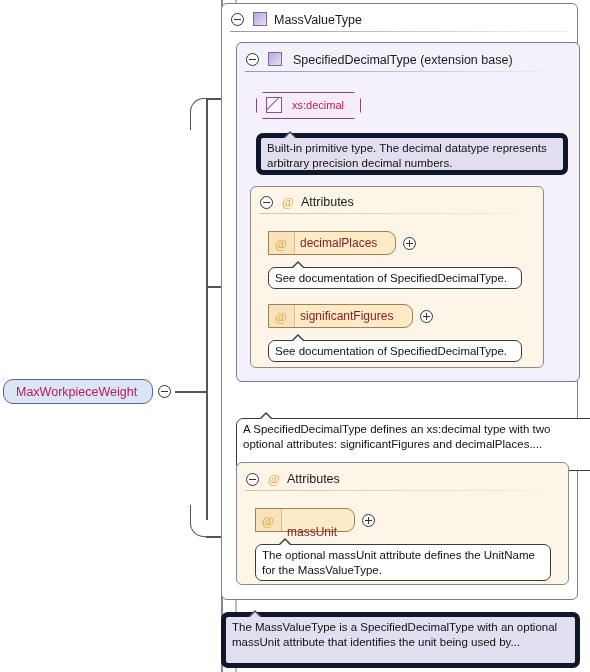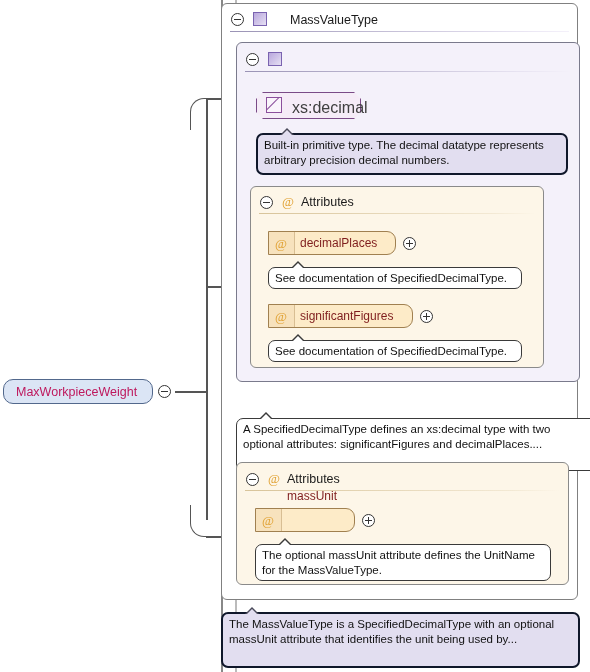--- a/index.html
+++ b/index.html
@@ -115,22 +115,22 @@
   .pill-decimal {
     position: absolute;
     background: #f5ecf7;
     border: 1px solid #7a4b87;
     box-sizing: border-box;
     clip-path: polygon(7px 0, calc(100% - 7px) 0, 100% 7px, 100% calc(100% - 7px),
                        calc(100% - 7px) 100%, 7px 100%, 0 calc(100% - 7px), 0 7px);
   }
   .pill-decimal-label {
     position: absolute;
-    font-size: 16px;
-    color: #404040;
+    font-size: 11px;
+    color: #be185d;
     white-space: nowrap;
     line-height: 1;
   }
   .prim-icon {
     position: absolute;
     width: 16px; height: 16px;
     box-sizing: border-box;
     border: 1px solid #8b4f9c;
     background: #faf4fb;
     overflow: hidden;
@@ -187,21 +187,21 @@
   
   .callout {
     position: absolute;
     box-sizing: border-box;
     border-radius: 7px;
     font-size: 11.5px;
     line-height: 15px;
     color: #111;
     padding: 3px 6px 3px 6px;
   }
-  .callout-purple { background: #e2def0; border: 2px solid #0f172a; }
+  .callout-purple { background: #e2def0; border: 5px solid #0f172a; }
   .callout-white  { background: #ffffff; border: 1px solid #3a3a3a; }
   
   .notch {
     position: absolute;
     width: 0; height: 0;
     top: -7px;
     border-left: 7px solid transparent;
     border-right: 7px solid transparent;
   }
   .notch-purple { border-bottom: 7px solid #4a4a5a; }
@@ -257,29 +257,30 @@
               border-left-color:#555; border-bottom-color:#555;"></div>
   <div class="wire wire-h" style="left:206px; top:536px; width:52px;"></div>
 
   <div class="wire wire-v" style="left:221px; top:0px; height:672px; background:#888;"></div>
   <div class="wire wire-v" style="left:235px; top:0px; height:672px; background:#bbb;"></div>
 
   <div class="node group group-outer" style="left:221px; top:3px; width:357px; height:597px;">
     <div class="group-header">
       <div class="circ" style="left:9px; top:9px;"></div>
       <div class="swatch" style="left:31px; top:8px;"></div>
-      <div class="hdr-label" style="left:68px; top:10px;">MassValueType</div>
+      <div class="hdr-label" style="left:52px; top:10px;">MassValueType</div>
       <hr class="group-rule rule-purple" style="top:27px;">
     </div>
   </div>
 
   <div class="node group group-purple" style="left:236px; top:42px; width:344px; height:340px;">
     <div class="group-header">
       <div class="circ" style="left:9px; top:10px;"></div>
       <div class="swatch" style="left:31px; top:9px;"></div>
+      <div class="hdr-label" style="left:56px; top:11px;">SpecifiedDecimalType (extension base)</div>
       <hr class="group-rule rule-purple" style="top:28px;">
     </div>
   </div>
 
   <div class="pill-decimal" style="left:256px; top:92px; width:105px; height:27px;">
   </div>
   <div class="prim-icon" style="left:266px; top:97px;"></div>
   <div class="pill-decimal-label" style="left:292px; top:100px;">xs:decimal</div>
 
   <div class="callout callout-purple" style="left:256px; top:133px; width:312px; height:42px;">
@@ -331,21 +332,21 @@
       <div class="at-glyph" style="left:31px; top:9px;">@</div>
       <div class="hdr-label" style="left:50px; top:10px;">Attributes</div>
       <hr class="group-rule rule-orange" style="top:27px;">
     </div>
   </div>
 
   <div class="pill-attr" style="left:255px; top:508px; width:100px; height:24px;">
     <div class="at-box"></div>
   </div>
   <div class="at-glyph" style="left:262px; top:514px;">@</div>
-  <div class="pill-attr-label" style="left:287px; top:490px;">massUnit</div>
+  <div class="pill-attr-label" style="left:287px; top:526px;">massUnit</div>
   <div class="circ plus" style="left:362px; top:514px;"></div>
 
   <div class="callout callout-purple" style="left:221px; top:612px; width:359px; height:56px;">
     <div class="notch notch-purple" style="left:22px;"></div>
     <span>The MassValueType is a SpecifiedDecimalType with an optional massUnit attribute that identifies the unit being used by...</span>
   </div>
 
   <div class="callout callout-white" style="left:255px; top:544px; width:296px; height:37px;">
     <div class="notch notch-white" style="left:22px;"></div>
     <span>The optional massUnit attribute defines the UnitName for the MassValueType.</span>

